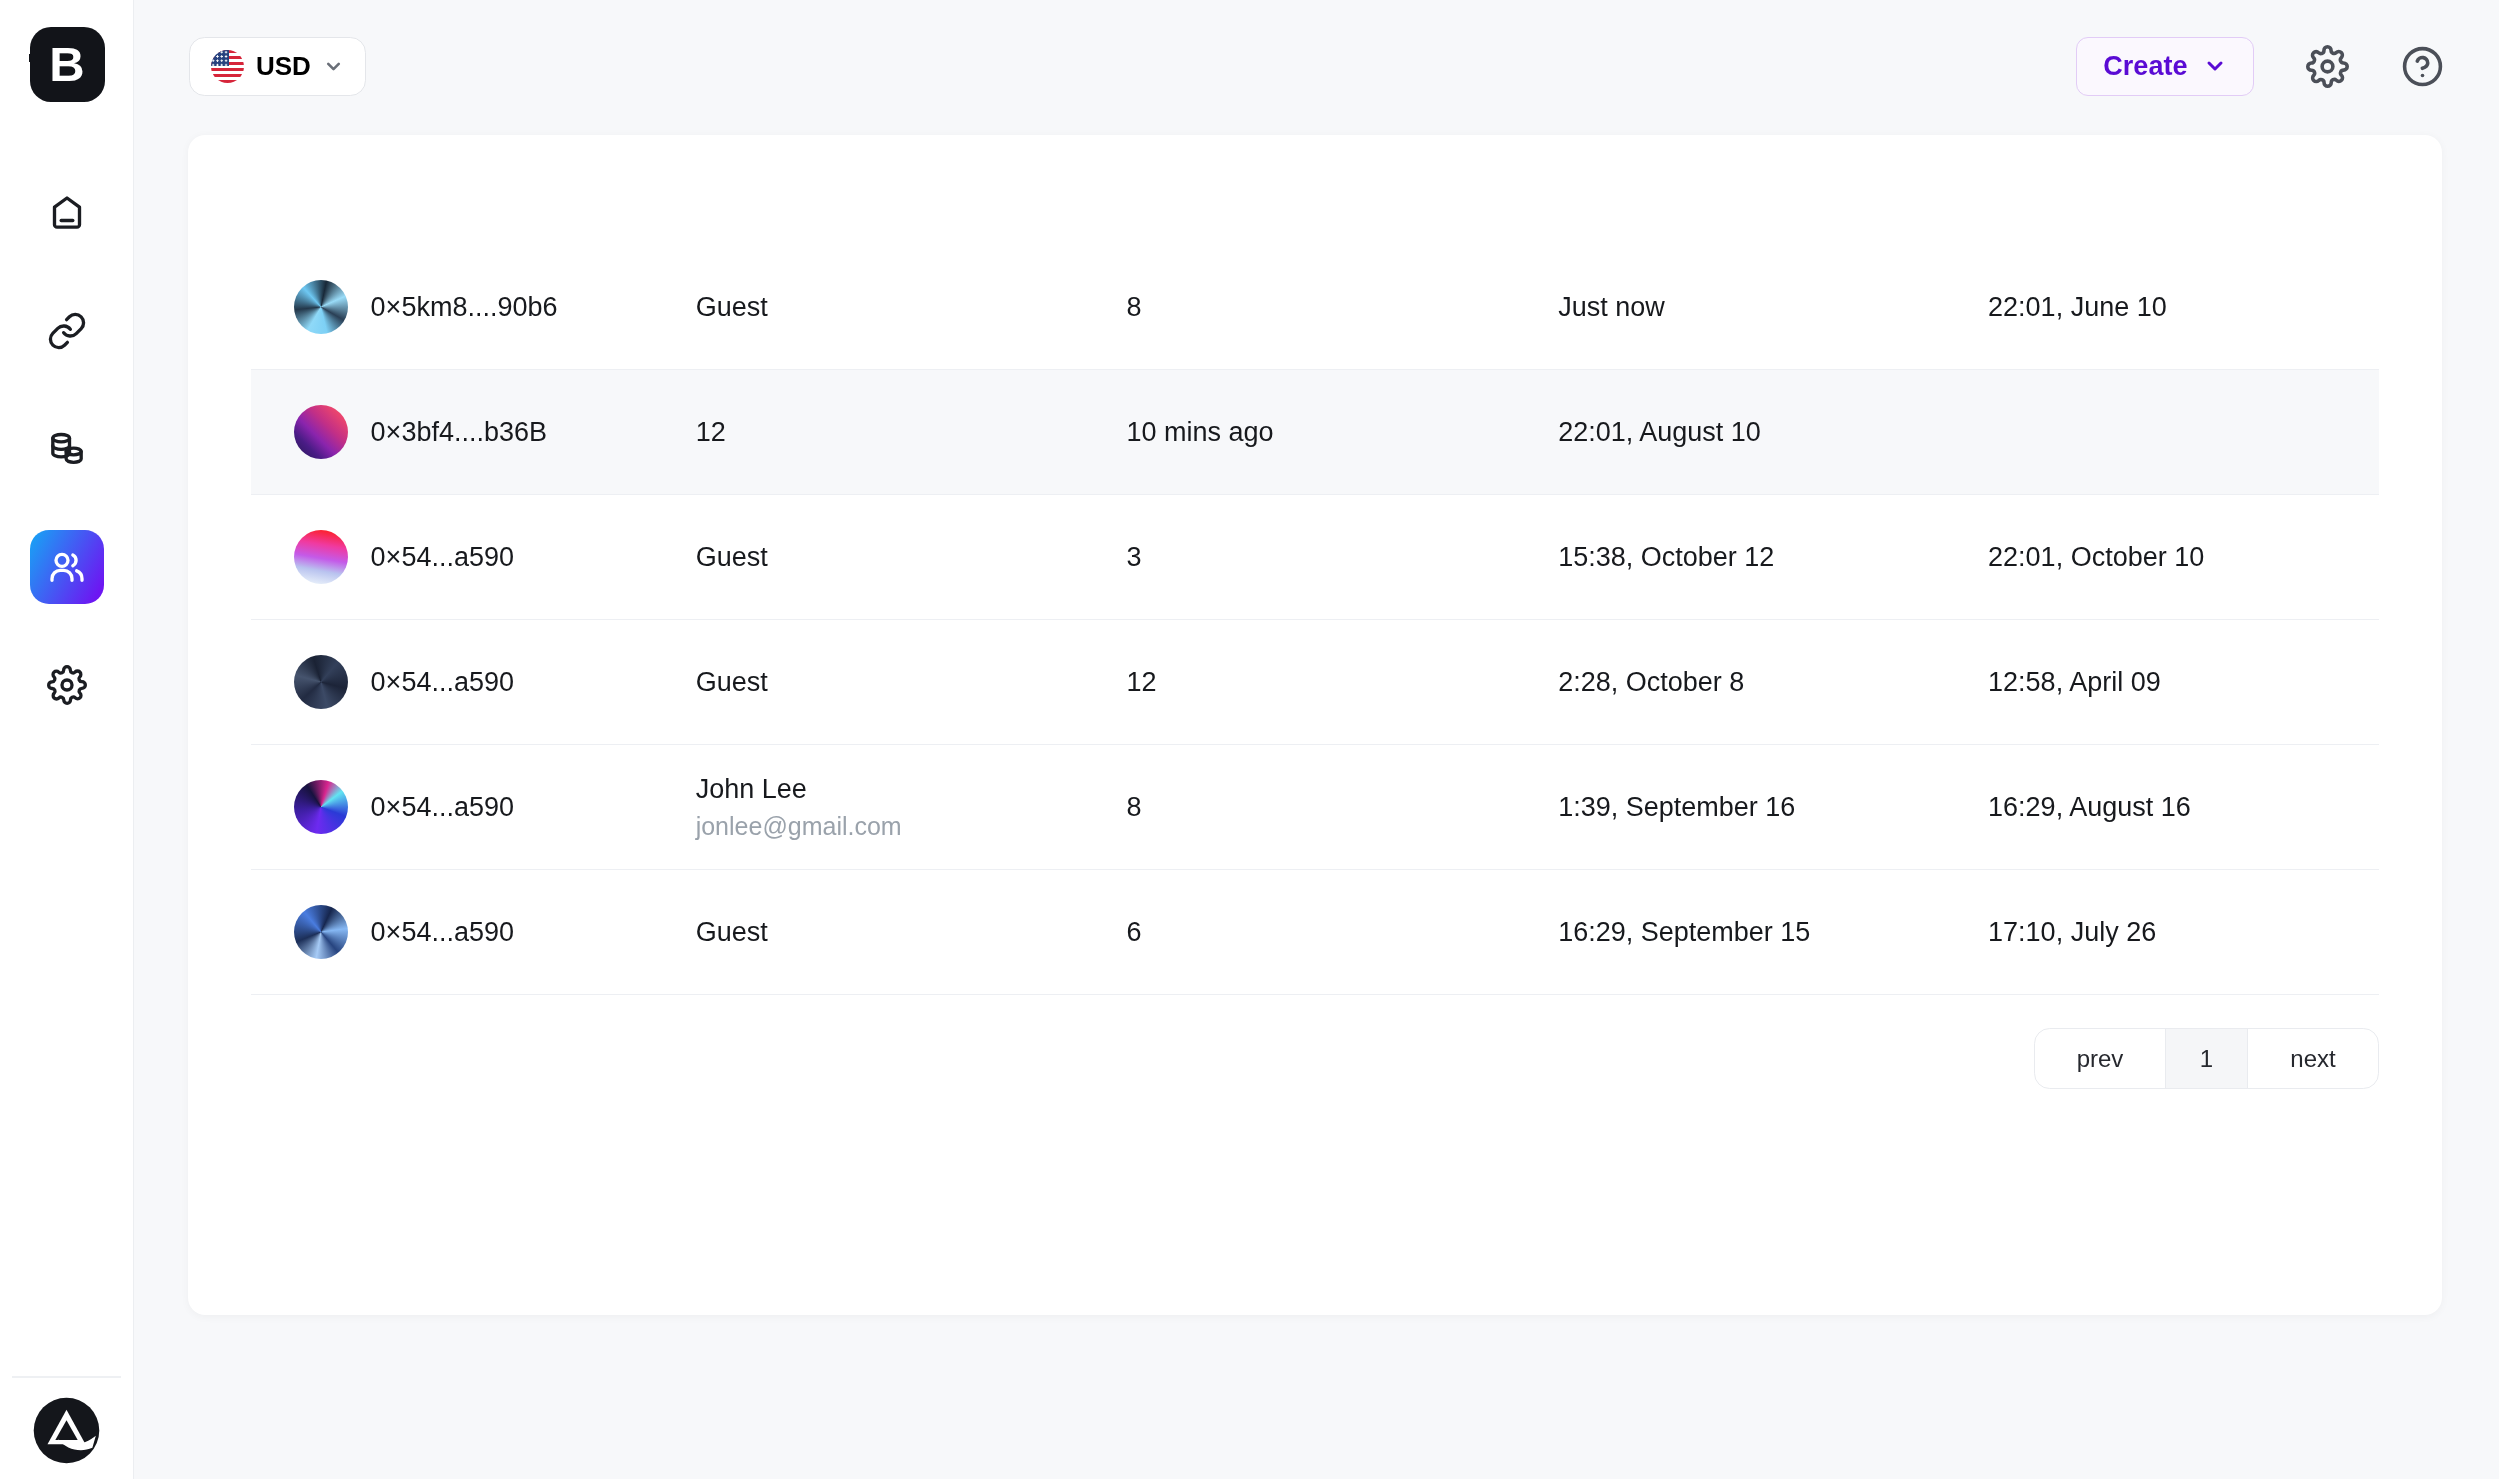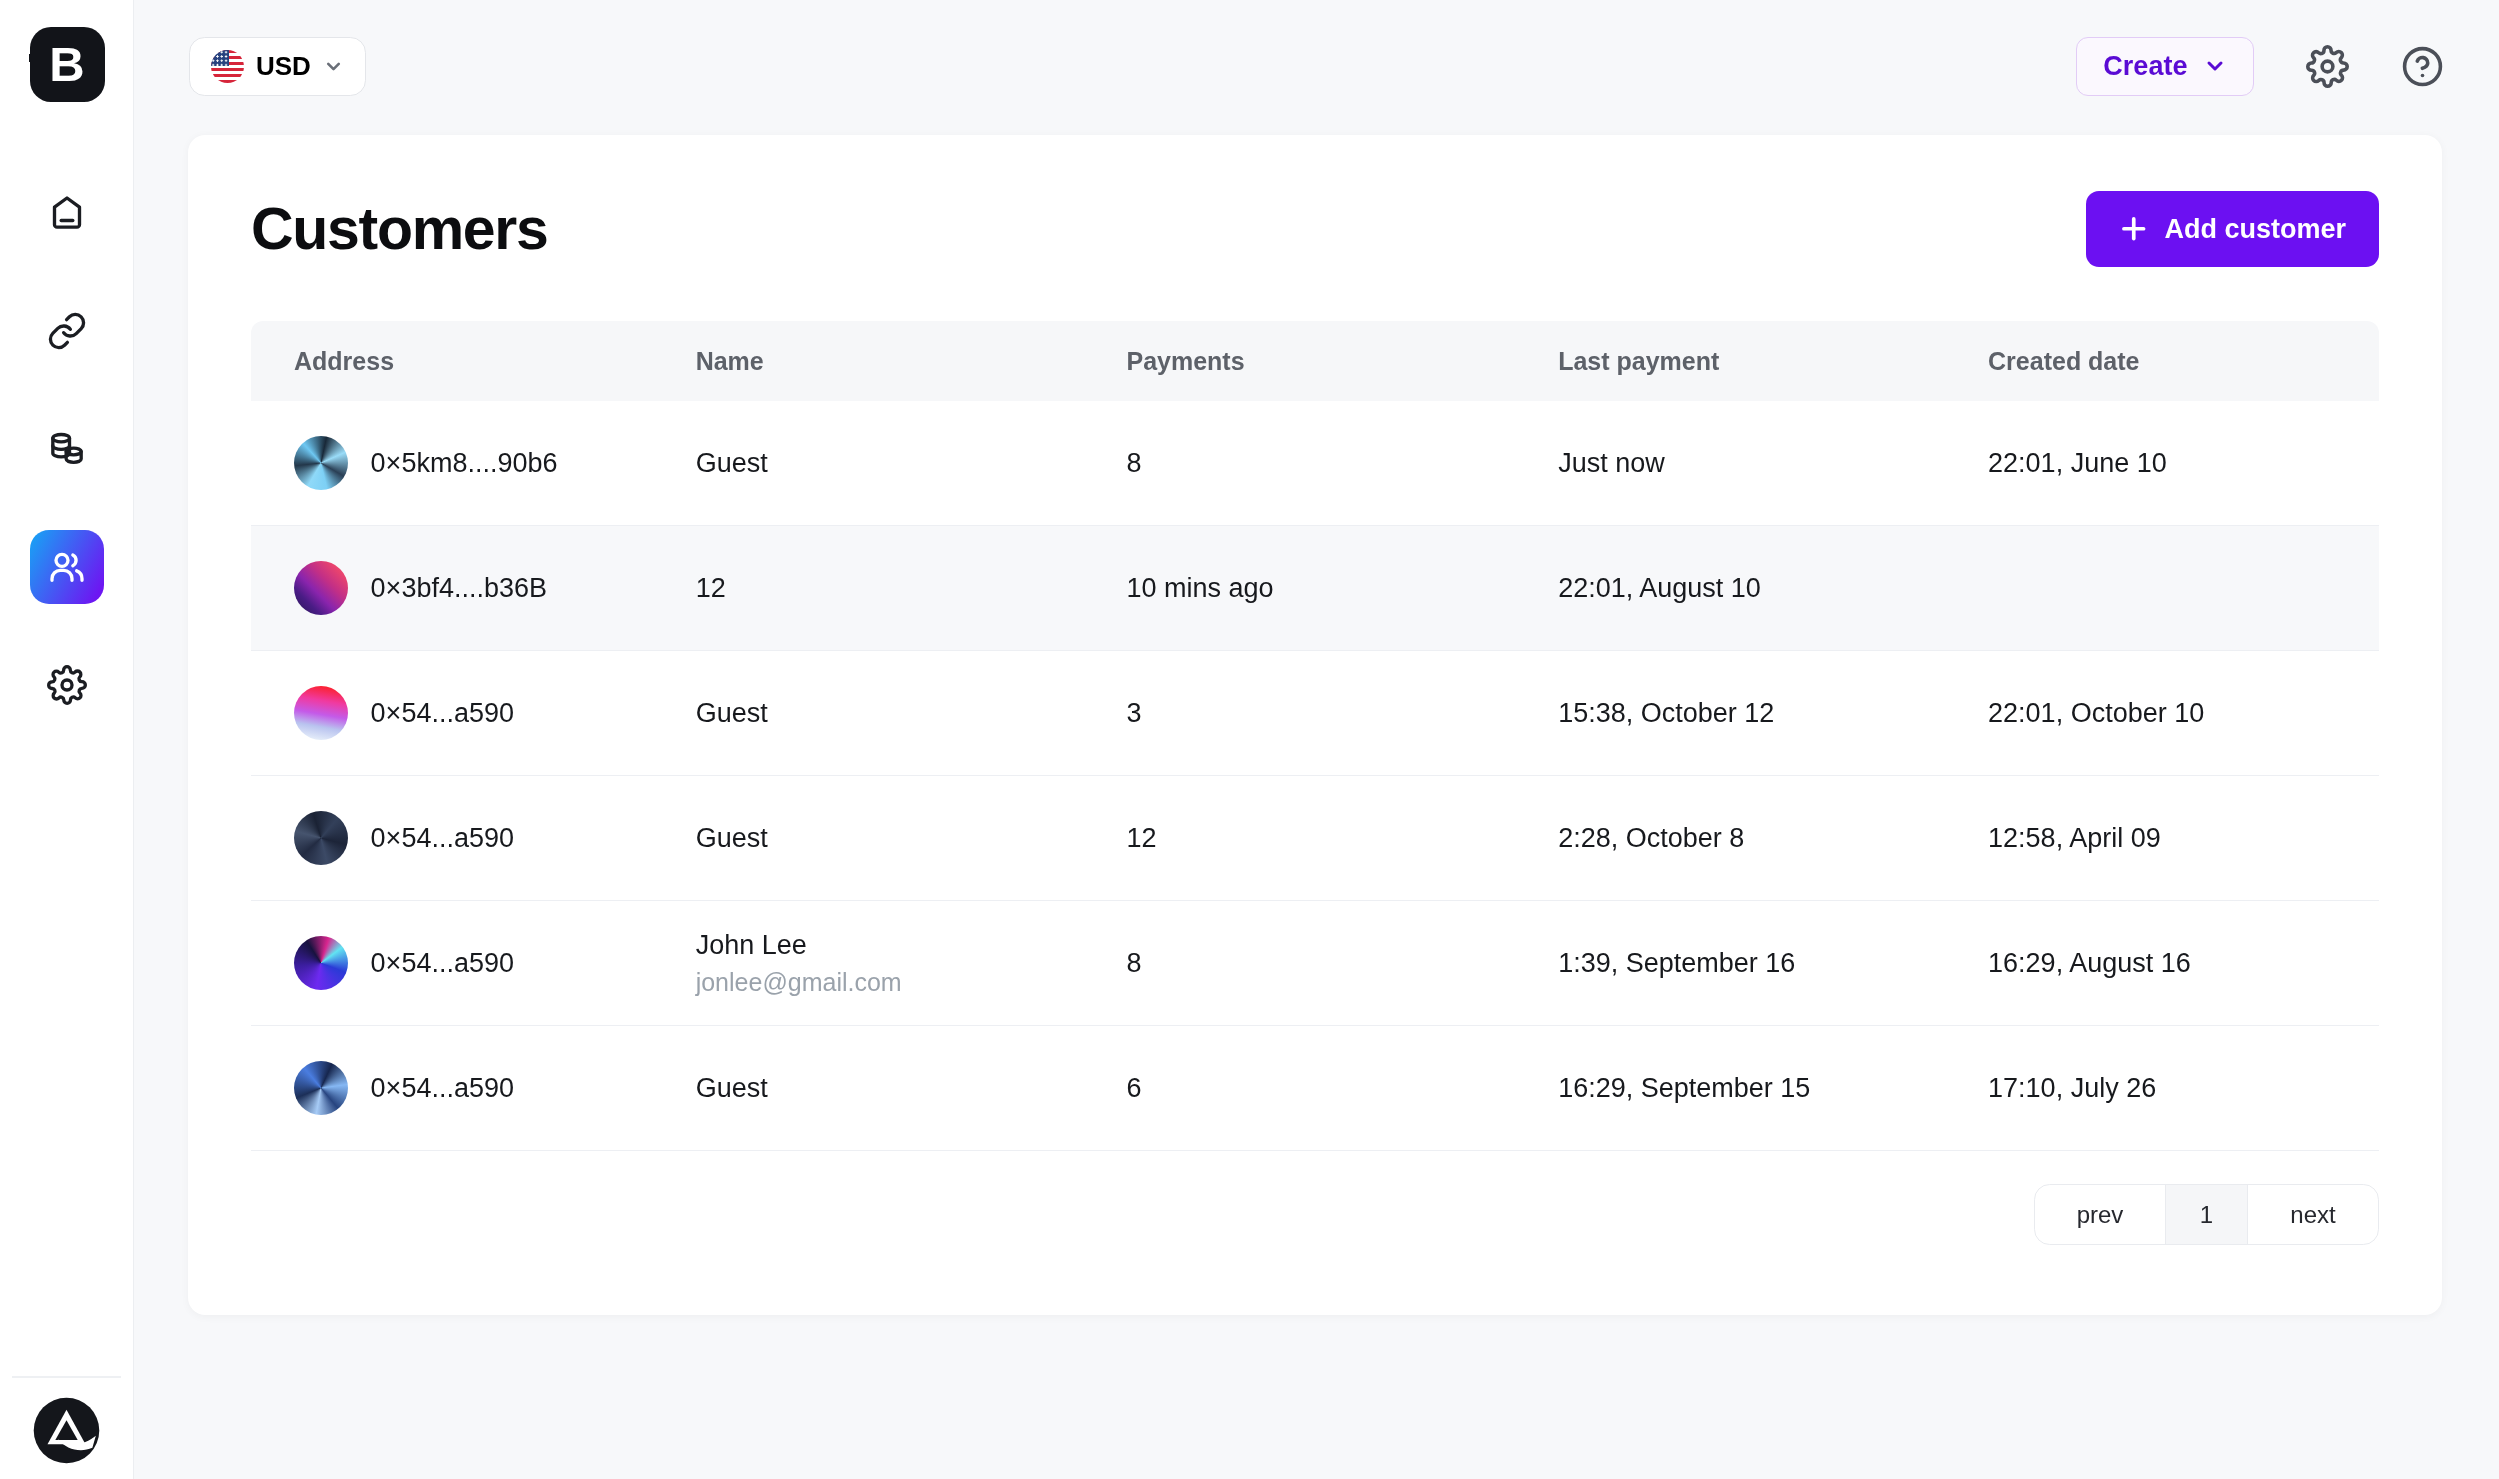--- a/index.html
+++ b/index.html
@@ -213,39 +213,22 @@
       <svg viewBox="0 0 24 24">
         <circle cx="12" cy="12" r="10"></circle>
         <path d="M9.09 9a3 3 0 0 1 5.83 1c0 2-3 3-3 3"></path>
         <line x1="12" y1="17" x2="12.01" y2="17"></line>
       </svg>
     </button>
   </div>
 </header>
 
 <main class="card">
-  <div class="card-head">
-    <h1 class="page-title">Customers</h1>
-    <button class="btn-add">
-      <svg viewBox="0 0 24 24">
-        <line x1="12" y1="4" x2="12" y2="20"></line>
-          <line x1="4" y1="12" x2="20" y2="12"></line>
-      </svg>
-      <span>Add customer</span>
-    </button>
-  </div>
 
   <section class="table">
-    <div class="thead">
-      <div class="th">Address</div>
-      <div class="th">Name</div>
-      <div class="th">Payments</div>
-      <div class="th">Last payment</div>
-      <div class="th">Created date</div>
-    </div>
 
     <div class="trow">
       <div class="td cell-address">
         <span class="avatar" style="background:conic-gradient(from 210deg, #8fd9f8, #23374a 15%, #6ec8f3 30%, #182838 45%, #9adcf8 60%, #2a3f55 75%, #7dd0f5 88%, #8fd9f8)"></span>
         <span>0×5km8....90b6</span>
       </div>
       <div class="td cell-name">
         <span>Guest</span>
 
       </div>

